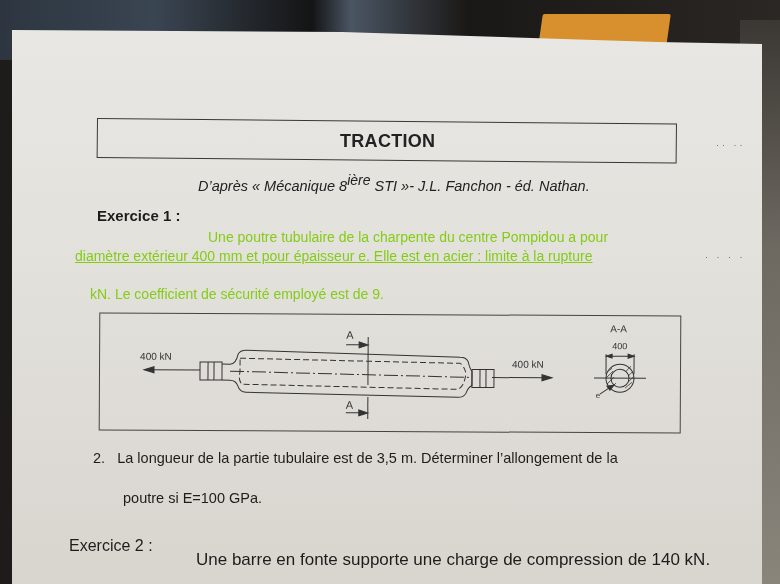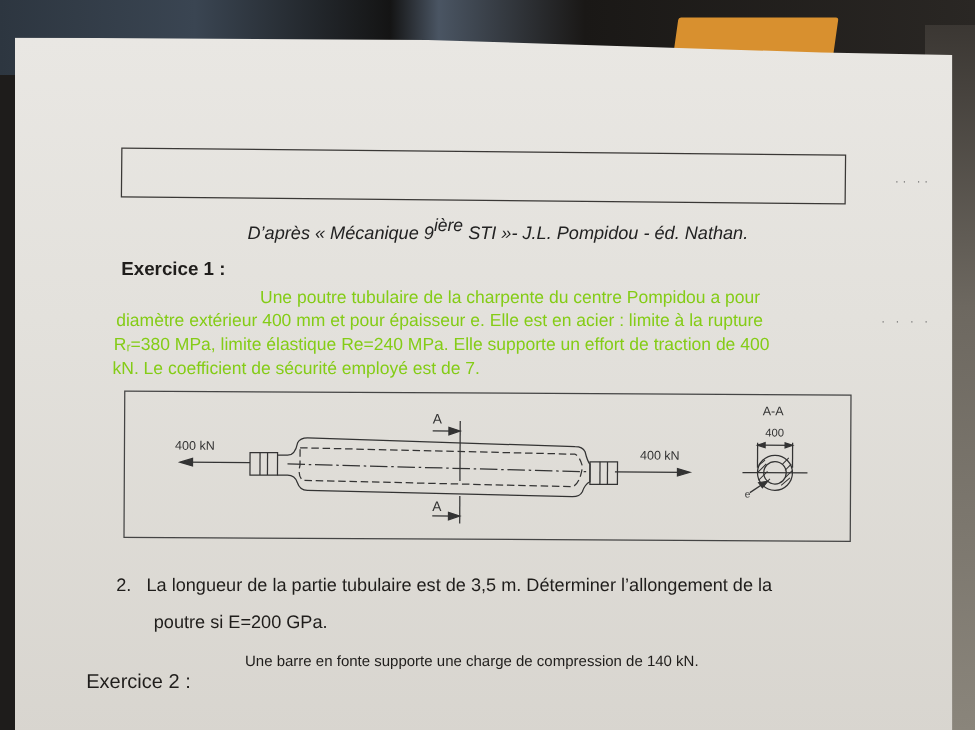--- a/index.html
+++ b/index.html
@@ -13,44 +13,44 @@
   .title-box{position:absolute;left:97px;top:118px;width:578px;height:38px;border:1.5px solid #3a3836;transform:rotate(0.55deg);transform-origin:left top;}
   .title{position:absolute;left:340px;top:131px;font-weight:bold;font-size:18px;letter-spacing:0.3px;color:#222;}
   .subtitle{position:absolute;left:198px;top:172px;font-style:italic;font-size:14.5px;color:#222;}
   .subtitle sup{font-size:14px;}
   .ex1{position:absolute;left:97px;top:207px;font-weight:bold;font-size:15px;}
   .para{position:absolute;font-size:14px;white-space:nowrap;color:#84cc16;}
   .diagram{position:absolute;left:99px;top:314px;width:580px;height:116px;border:1.2px solid #444;transform:rotate(0.3deg);}
   .diagram svg{position:absolute;left:0;top:0;}
   .q{position:absolute;font-size:14.5px;white-space:nowrap;}
   .ex2{position:absolute;left:69px;top:537px;font-weight:normal;font-size:16px;}
-  .ex2-text{position:absolute;left:196px;top:522px;font-size:12px;white-space:nowrap;}
+  .ex2-text{position:absolute;left:196px;top:550px;font-size:17px;white-space:nowrap;}
   .specks{position:absolute;color:#666;font-size:9px;letter-spacing:3px;}
 </style>
 </head>
 <body>
 
 <div class="bg-top"></div>
 <div class="orange"></div>
 <div class="bg-right"></div>
 <div class="paper"></div>
 
 <div class="content">
   <div class="title-box"></div>
+  <div class="title">TRACTION</div>
 
-  <div class="subtitle"><span>D’après « Mécanique 9</span><sup>ière</sup><span> STI »- J.L. Pompidou - éd. Nathan.</span></div>
+  <div class="subtitle"><span>D’après « Mécanique 8</span><sup>ière</sup><span> STI »- J.L. Fanchon - éd. Nathan.</span></div>
 
   <div class="specks" style="left:716px;top:140px;">·· ··</div>
   <div class="specks" style="left:705px;top:252px;">· · · ·</div>
 
   <div class="ex1">Exercice 1 :</div>
   <div class="para" style="left:208px;top:229px;">Une poutre tubulaire de la charpente du centre Pompidou a pour</div>
-  <div class="para" style="left:93px;top:248px;">diamètre extérieur 400 mm et pour épaisseur e. Elle est en acier : limite à la rupture</div>
-  <div class="para" style="left:91px;top:267px;">Rᵣ=380 MPa, limite élastique Re=240 MPa. Elle supporte un effort de traction de 400</div>
-  <div class="para" style="left:90px;top:286px;">kN. Le coefficient de sécurité employé est de 7.</div>
+  <div class="para" style="left:75px;top:248px;text-decoration:underline;">diamètre extérieur 400 mm et pour épaisseur e. Elle est en acier : limite à la rupture</div>
+  <div class="para" style="left:90px;top:286px;">kN. Le coefficient de sécurité employé est de 9.</div>
 
   <div class="diagram">
     <svg width="580" height="116" viewBox="0 0 580 116">
       <g stroke="#333" fill="none" stroke-width="1">
 
         <line x1="48" y1="56" x2="100" y2="56"></line>
         <polygon points="44,56 54,53 54,59" fill="#333"></polygon>
 
         <line x1="392" y1="62" x2="446" y2="62"></line>
         <polygon points="452,62 442,59 442,65" fill="#333"></polygon>
@@ -89,18 +89,18 @@
       <text x="40" y="46" font-size="10" fill="#333" font-family="Liberation Sans, sans-serif">400 kN</text>
       <text x="412" y="52" font-size="10" fill="#333" font-family="Liberation Sans, sans-serif">400 kN</text>
       <text x="246" y="24" font-size="11" fill="#333" font-family="Liberation Sans, sans-serif">A</text>
       <text x="246" y="94" font-size="11" fill="#333" font-family="Liberation Sans, sans-serif">A</text>
       <text x="510" y="16" font-size="10" fill="#333" font-family="Liberation Sans, sans-serif">A-A</text>
       <text x="512" y="33" font-size="9" fill="#333" font-family="Liberation Sans, sans-serif">400</text>
       <text x="496" y="82" font-size="8" fill="#333" font-family="Liberation Sans, sans-serif">e</text>
     </svg>
   </div>
 
-  <div class="q" style="left:93px;top:461px;"><span>2.</span>&nbsp;&nbsp;&nbsp;<span>La longueur de la partie tubulaire est de 3,5 m. Déterminer l’allongement de la</span></div>
-  <div class="q" style="left:123px;top:490px;">poutre si E=200 GPa.</div>
+  <div class="q" style="left:93px;top:450px;"><span>2.</span>&nbsp;&nbsp;&nbsp;<span>La longueur de la partie tubulaire est de 3,5 m. Déterminer l’allongement de la</span></div>
+  <div class="q" style="left:123px;top:490px;">poutre si E=100 GPa.</div>
 
   <div class="ex2">Exercice 2 :</div>
   <div class="ex2-text">Une barre en fonte supporte une charge de compression de 140 kN.</div>
 </div>
 
 </body></html>

